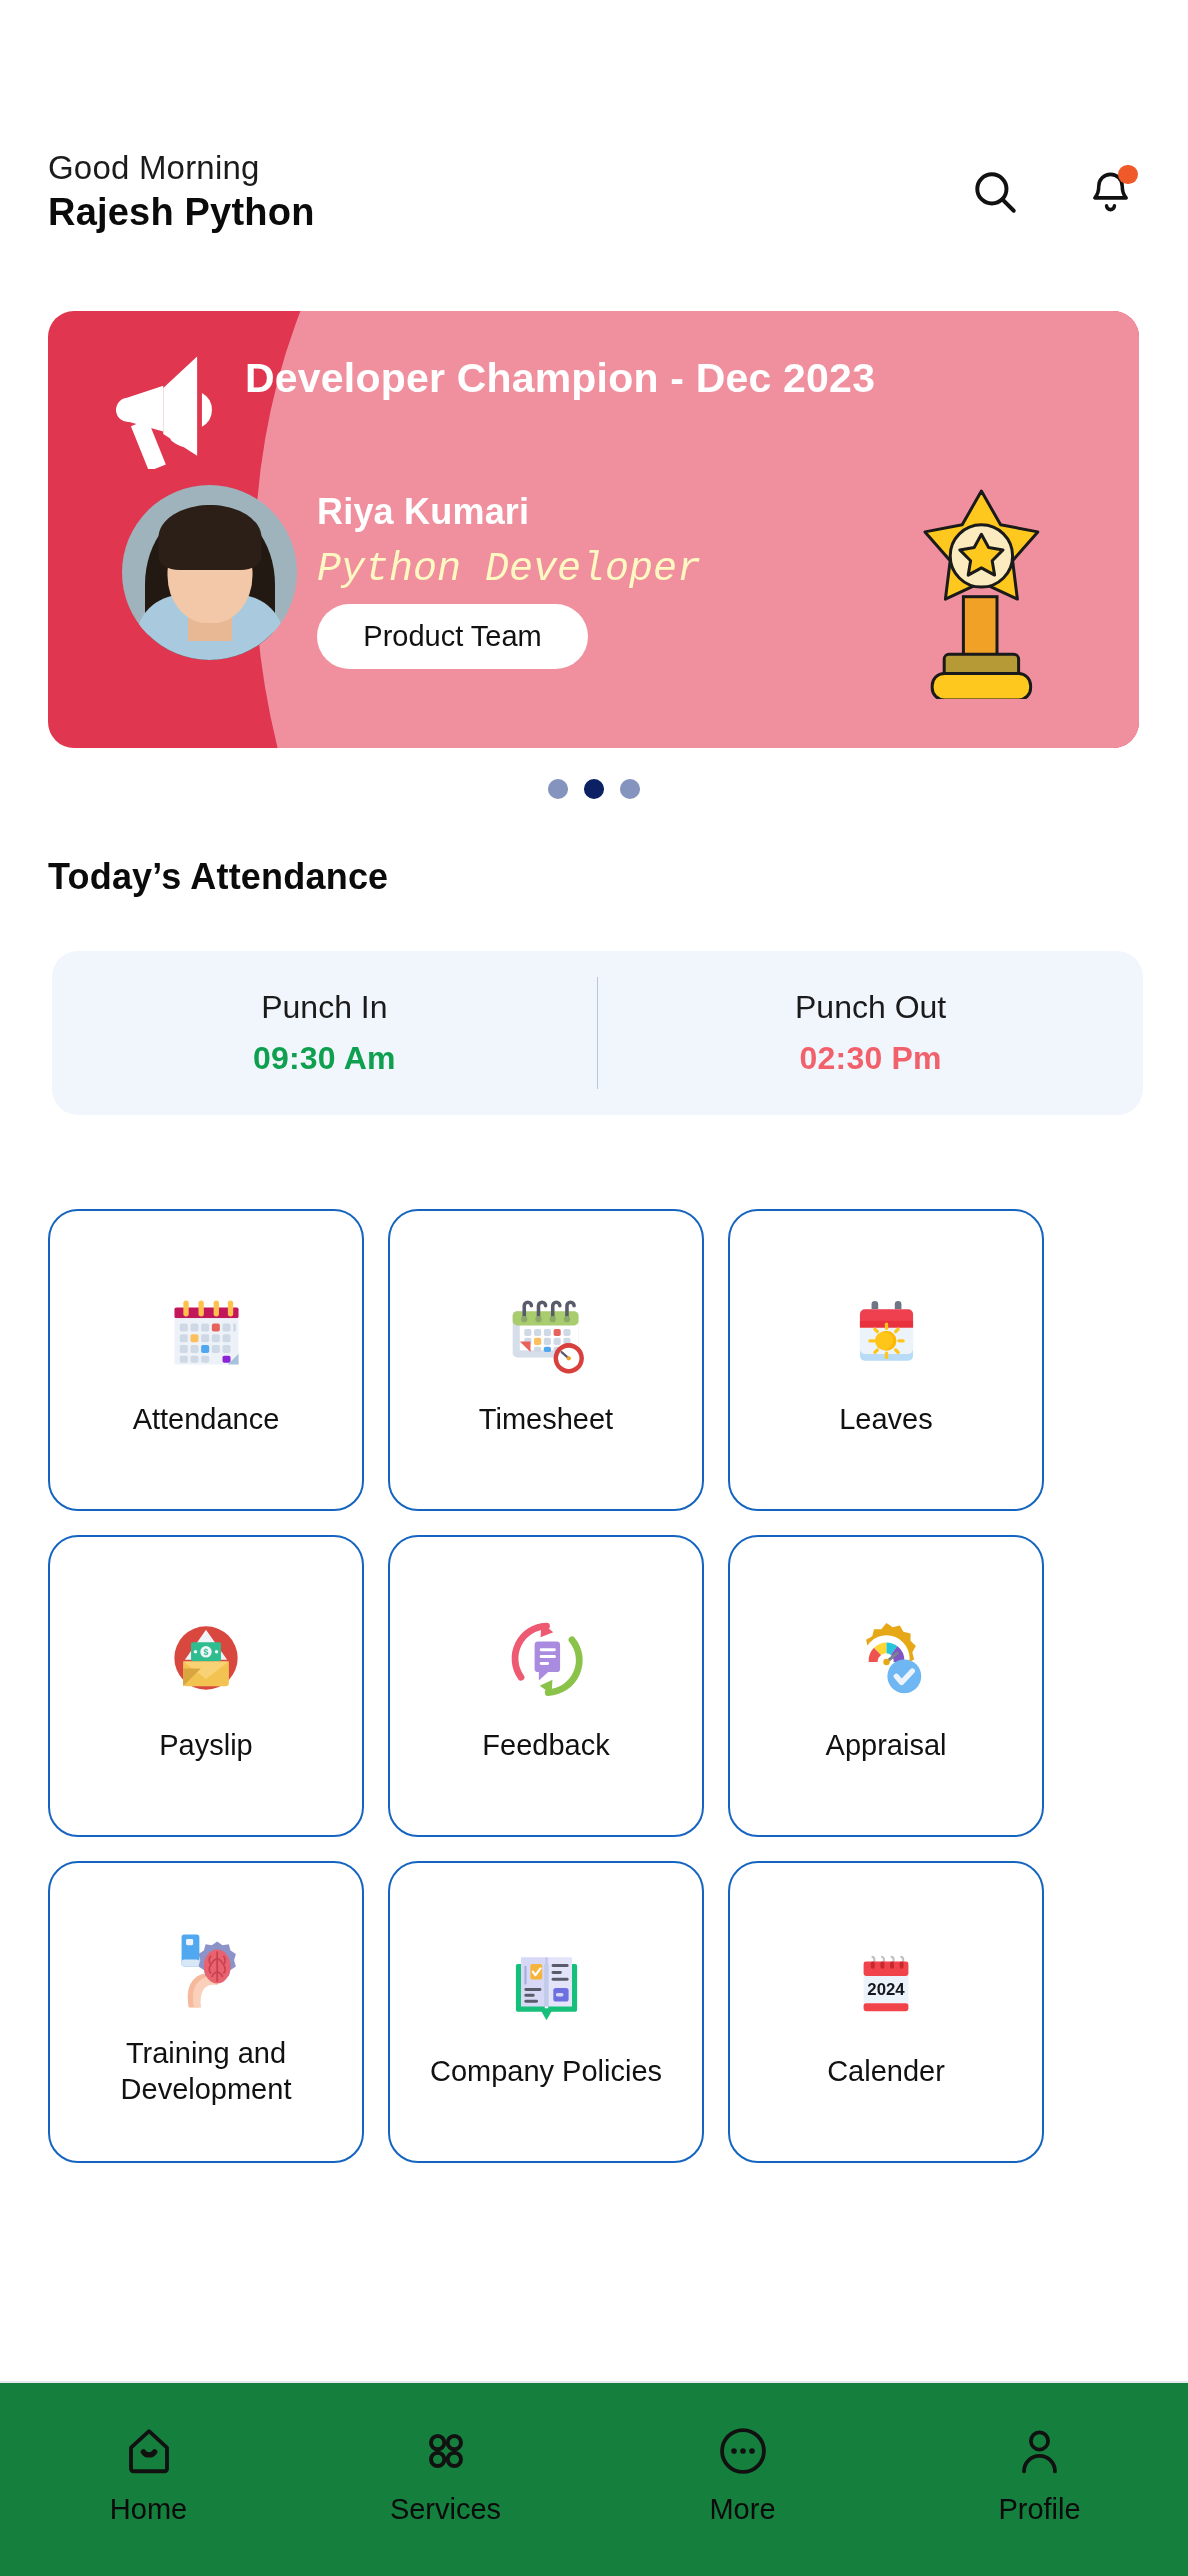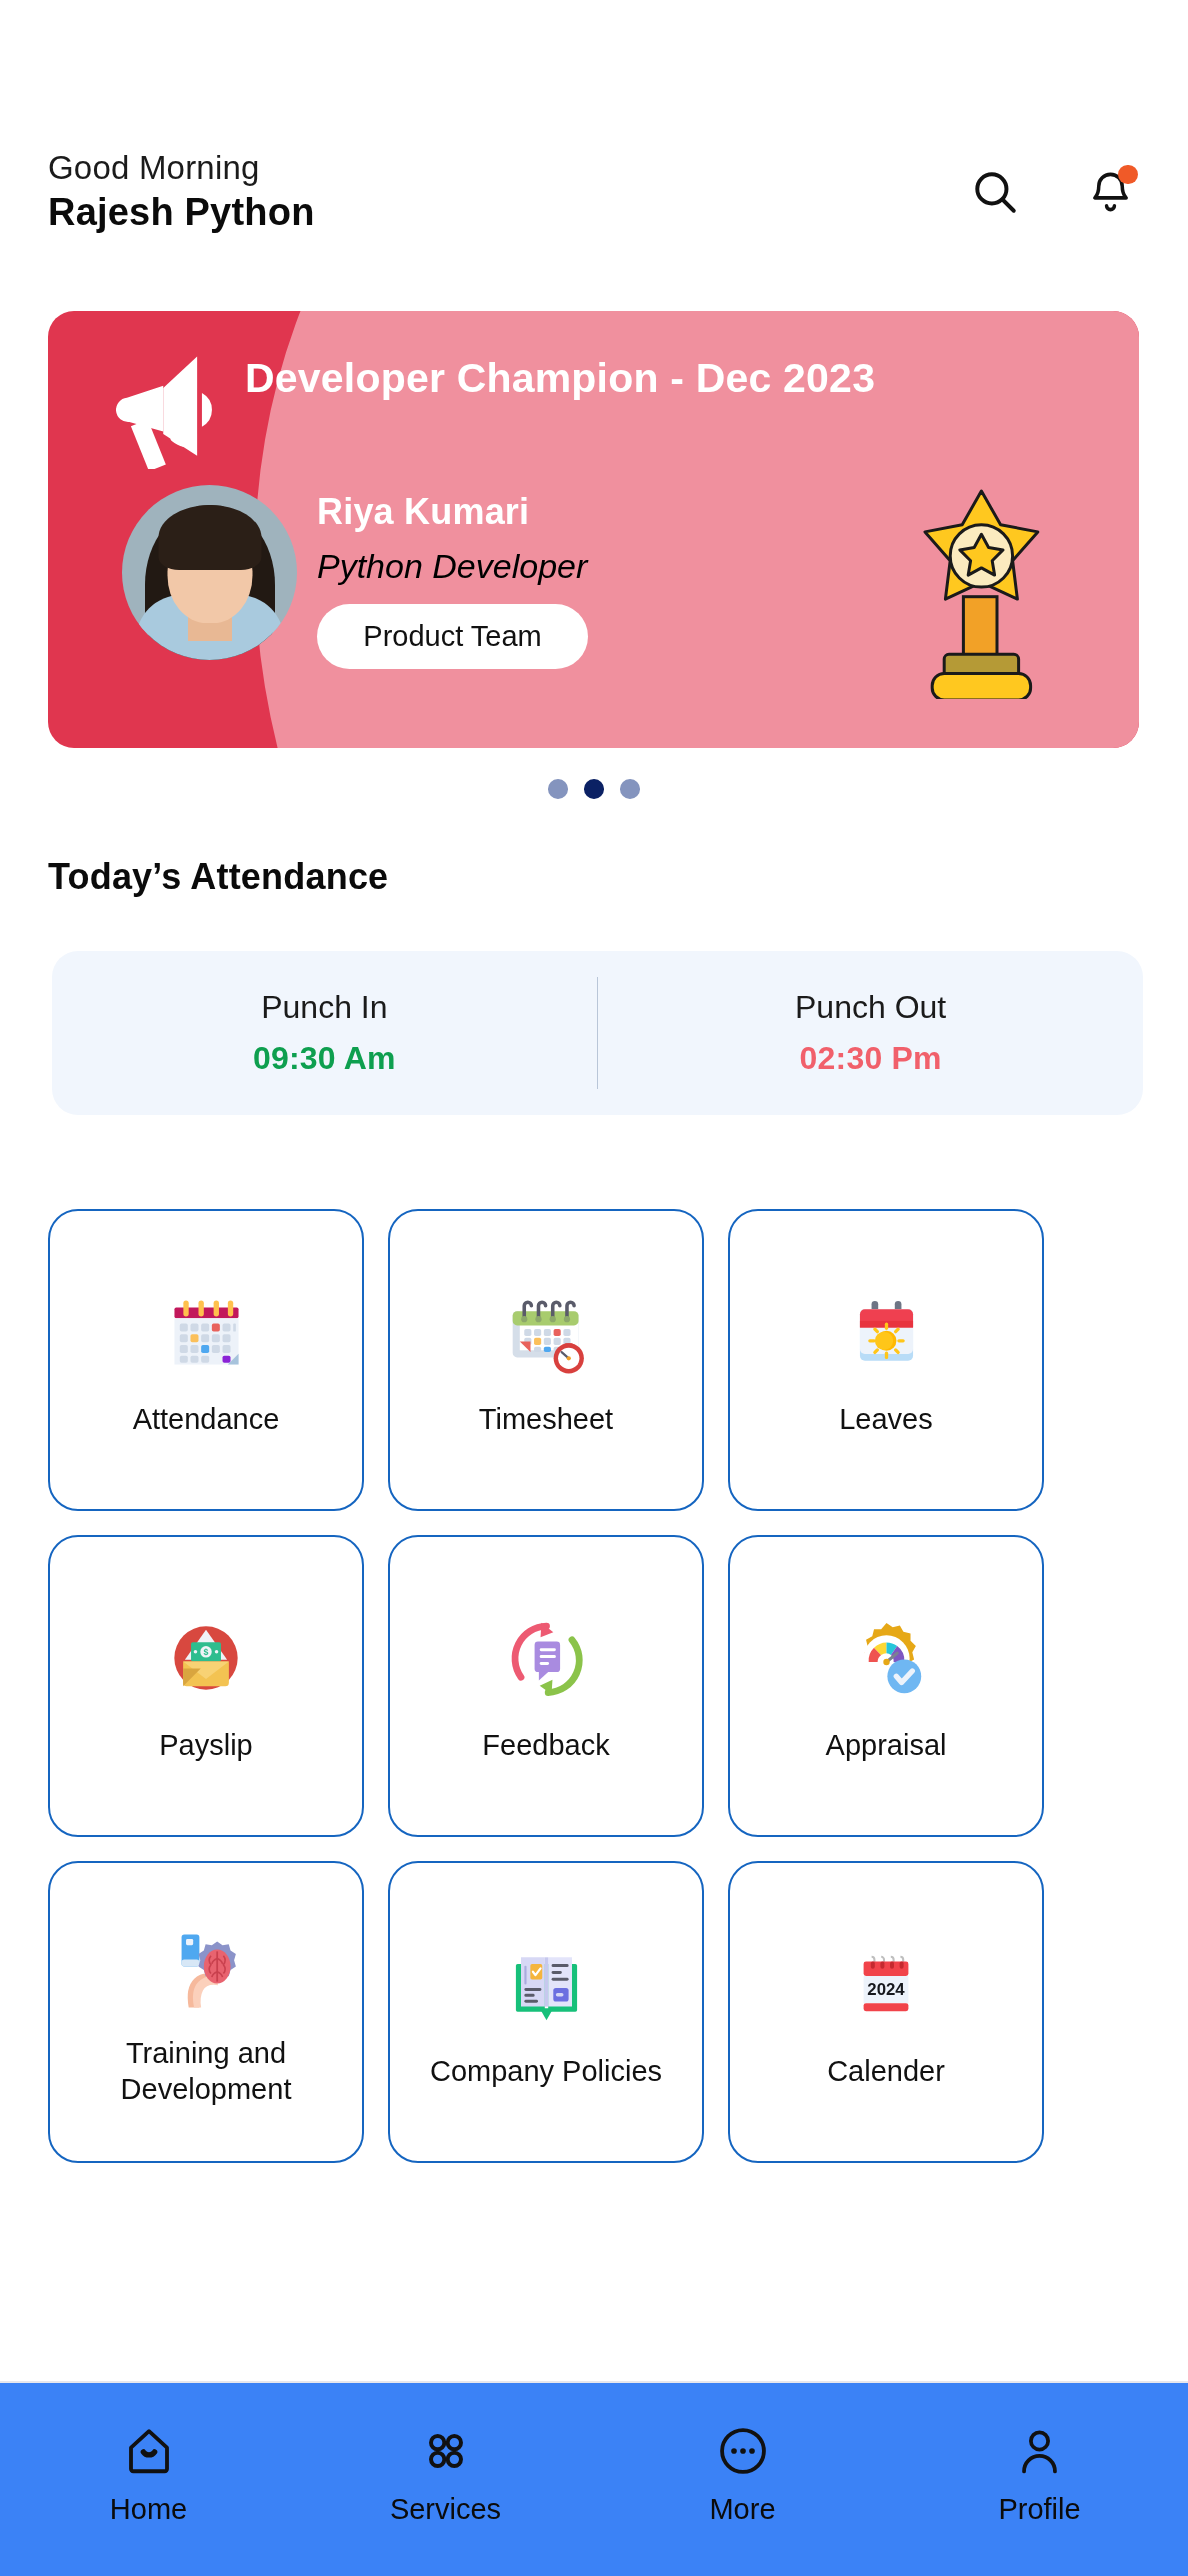--- a/index.html
+++ b/index.html
@@ -78,21 +78,21 @@
   .av-neck {
     position: absolute; left: 50%; top: 118px; transform: translateX(-50%);
     width: 44px; height: 38px; background: #e8b894;
   }
   .banner-name {
     position: absolute; left: 269px; top: 180px;
     font-size: 36px; font-weight: 700; color: #ffffff; letter-spacing: 0.2px;
   }
   .banner-role {
     position: absolute; left: 269px; top: 236px;
-    font-size: 34px; font-style: italic; font-weight: 500; color: #000000;
+    font-size: 40px; font-style: italic; font-weight: 500; color: #fef9c3; font-family: Liberation Mono, monospace;
   }
   .team-pill {
     position: absolute; left: 269px; top: 293px;
     width: 271px; height: 65px; border-radius: 32.5px;
     background: #ffffff;
     display: flex; align-items: center; justify-content: center;
     font-size: 29px; color: #111111; font-weight: 400;
     cursor: pointer;
   }
   .trophy { position: absolute; right: 82px; top: 169px; width: 144px; height: 219px; }
@@ -146,21 +146,21 @@
   .tile-icon { width: 100px; height: 100px; display: flex; align-items: center; justify-content: center; }
   .tile-label {
     font-size: 29px; color: #111111; text-align: center;
     line-height: 1.22; font-weight: 400;
   }
 
   
   .bottom-nav {
     position: absolute; left: 0; bottom: 0;
     width: 1188px; height: 195px;
-    background: #3b82f6;
+    background: #15803d;
     border-top: 2.3px solid #E7E7ED;
     display: flex; align-items: flex-start; justify-content: space-around;
     padding-top: 38px;
   }
   .nav-item {
     display: flex; flex-direction: column; align-items: center; gap: 12px;
     cursor: pointer; width: 181px;
   }
   .nav-ico { width: 60px; height: 60px; display: flex; align-items: center; justify-content: center; }
   .nav-label { font-size: 29px; color: #0b0b0b; }

